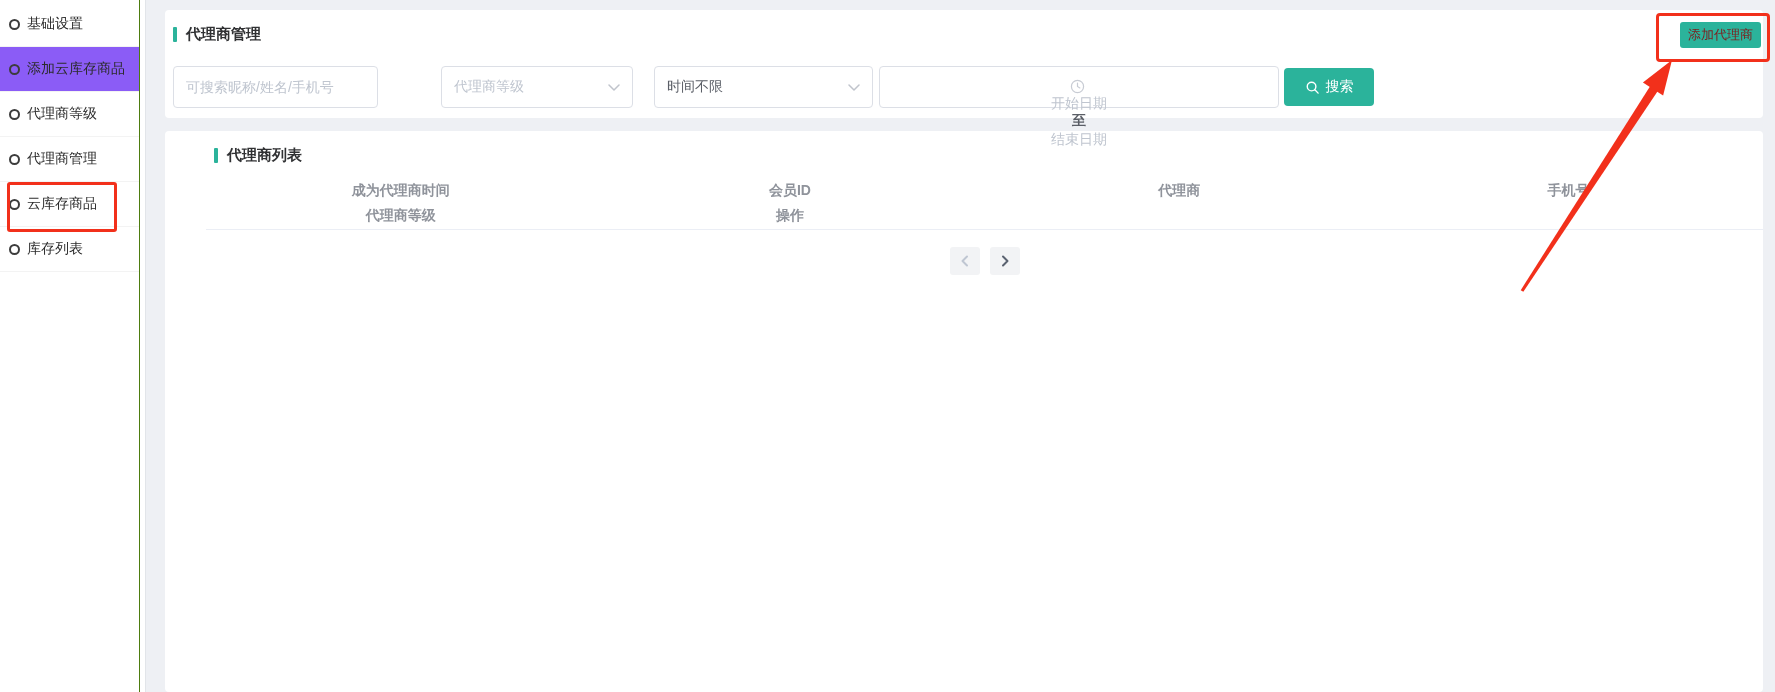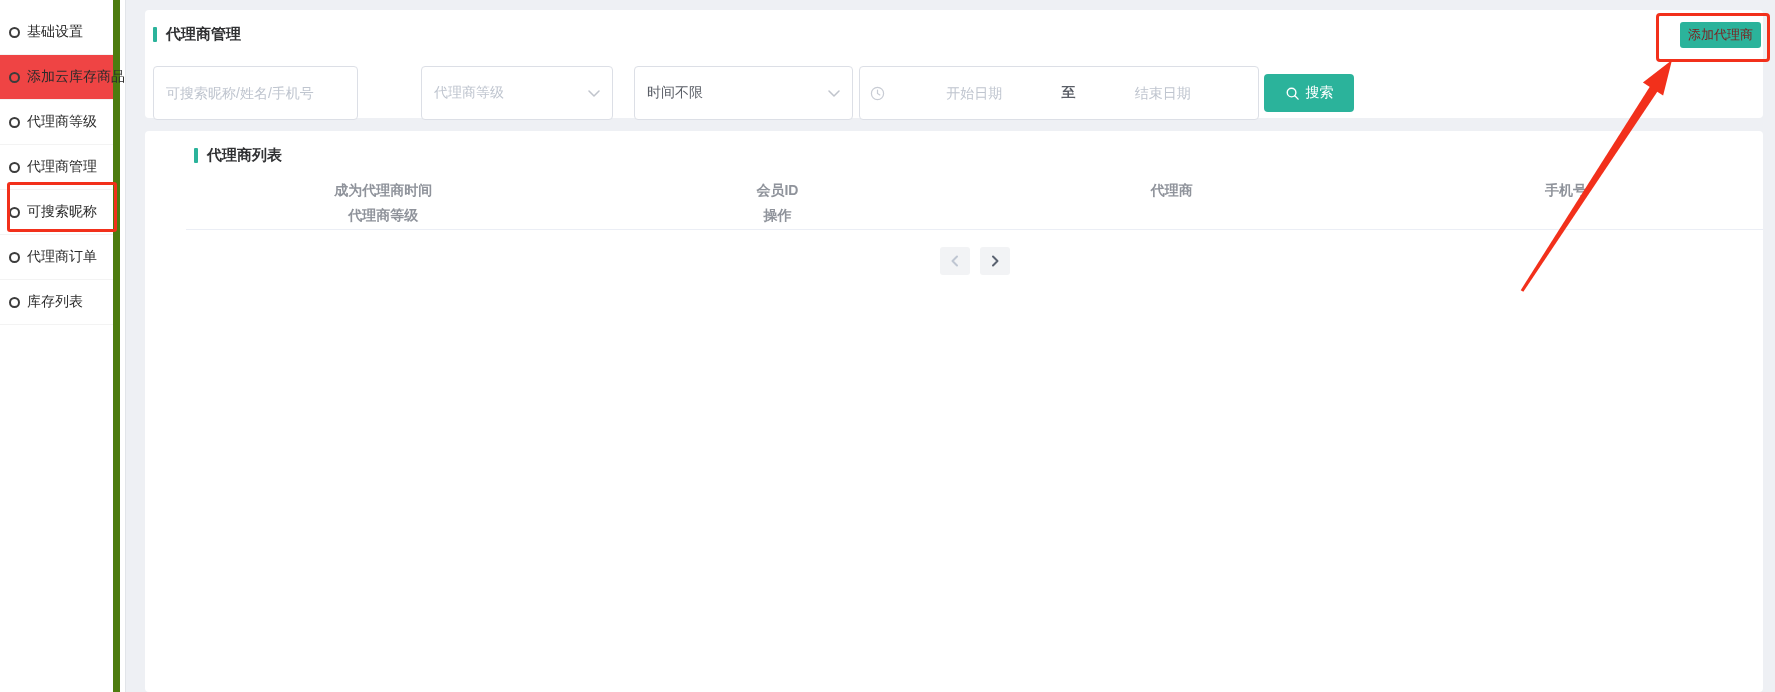--- a/index.html
+++ b/index.html
@@ -14,45 +14,45 @@
   }
   html,body{margin:0;padding:0;}
   body{
     width:1775px;height:692px;position:relative;overflow:hidden;
     font-family:"Liberation Sans","DejaVu Sans",sans-serif;
     background:#fff;
   }
   .app{display:flex;width:1775px;height:692px;background:var(--page-bg);}
 
   
-  aside{width:120px;flex:none;background:#fff;border-right:7px solid #4d7c0f;position:relative;z-index:2;padding-top:10px;box-sizing:border-box;}
+  aside{width:140px;flex:none;background:#fff;border-right:1px solid #4d7c0f;position:relative;z-index:2;padding-top:2px;box-sizing:border-box;}
   .scroll-track{width:5px;flex:none;background:#fff;border-right:1px solid #E2E5E9;}
   .side-item{height:44px;display:flex;align-items:center;padding-left:9px;border-bottom:1px solid #F3F3F3;white-space:nowrap;cursor:pointer;}
-  .side-item.hl-bg{background:#ef4444;}
+  .side-item.hl-bg{background:#8b5cf6;}
   .dot{width:11px;height:11px;border:2px solid #3C3C3C;border-radius:50%;margin-right:7px;flex:none;box-sizing:border-box;min-width:11px;}
   .side-label{font-size:14px;color:#2B2B2B;}
 
   
   main{flex:1;min-width:0;display:flex;flex-direction:column;background:var(--page-bg);padding:10px 12px 0 19px;box-sizing:border-box;}
   .card{background:#fff;border-radius:4px;padding-left:41px;}
   .filter-card{height:108px;box-sizing:border-box;padding:15px 0 0 8px;position:relative;}
   .section-title{display:flex;align-items:center;height:18px;}
   .tbar{width:4px;height:15px;background:var(--green);border-radius:1px;flex:none;}
   .ttext{margin-left:9px;font-size:15px;font-weight:bold;color:var(--text-dark);}
 
   .filters{display:flex;align-items:center;margin-top:23px;}
-  .f-box{box-sizing:border-box;height:54px;border:1px solid var(--border);border-radius:4px;background:#fff;}
+  .f-box{box-sizing:border-box;height:42px;border:1px solid var(--border);border-radius:4px;background:#fff;}
   #keyword-input{width:205px;margin-right:63px;padding:0 12px;font-size:14px;color:#606266;outline:none;}
   input::placeholder{color:var(--placeholder);}
   .f-select{display:flex;align-items:center;justify-content:space-between;padding:0 12px;cursor:pointer;}
   #level-select{width:192px;margin-right:21px;}
   #time-select{width:219px;margin-right:6px;}
   .sel-placeholder{font-size:14px;color:var(--placeholder);}
   .sel-value{font-size:14px;color:#5A5E66;}
-  .daterange{width:400px;margin-right:5px;display:flex;align-items:center;padding:12px 10px;box-sizing:border-box;}
+  .daterange{width:400px;margin-right:5px;display:flex;align-items:center;padding:12px 10px;box-sizing:border-box;flex-direction:column;}
   .dr-input{border:none;outline:none;flex:1;min-width:0;text-align:center;font-size:14px;color:#606266;background:transparent;}
   .dr-sep{color:#5A5E66;font-size:14px;font-weight:bold;padding:0 2px;}
   .icon-clock{display:flex;align-items:center;margin-right:4px;}
   .search-btn{width:90px;height:38px;background:var(--green);color:#fff;border:none;border-radius:4px;font-size:14px;display:flex;align-items:center;justify-content:center;gap:6px;cursor:pointer;}
 
   .list-card{flex:1;margin-top:13px;padding-top:15px;box-sizing:border-box;}
   .list-card .section-title{padding-left:8px;}
   .table-head{display:grid;grid-template-columns:repeat(4,1fr);margin-top:14px;height:51px;align-items:center;border-bottom:1px solid var(--divider);}
   .th{text-align:center;font-size:14px;font-weight:bold;color:var(--text-gray);}
   .empty-row{height:61px;display:flex;align-items:center;justify-content:center;font-size:14px;color:#909399;border-bottom:1px solid var(--divider);}
@@ -85,25 +85,21 @@
     <div class="side-item">
       <span class="dot"></span>
       <span class="side-label">代理商等级</span>
     </div>
     <div class="side-item">
       <span class="dot"></span>
       <span class="side-label">代理商管理</span>
     </div>
     <div class="side-item">
       <span class="dot"></span>
-      <span class="side-label">可搜索昵称</span>
-    </div>
-    <div class="side-item">
-      <span class="dot"></span>
-      <span class="side-label">代理商订单</span>
+      <span class="side-label">云库存商品</span>
     </div>
     <div class="side-item">
       <span class="dot"></span>
       <span class="side-label">库存列表</span>
     </div>
   </aside>
 
   <div class="scroll-track"></div>
 
   <main>

